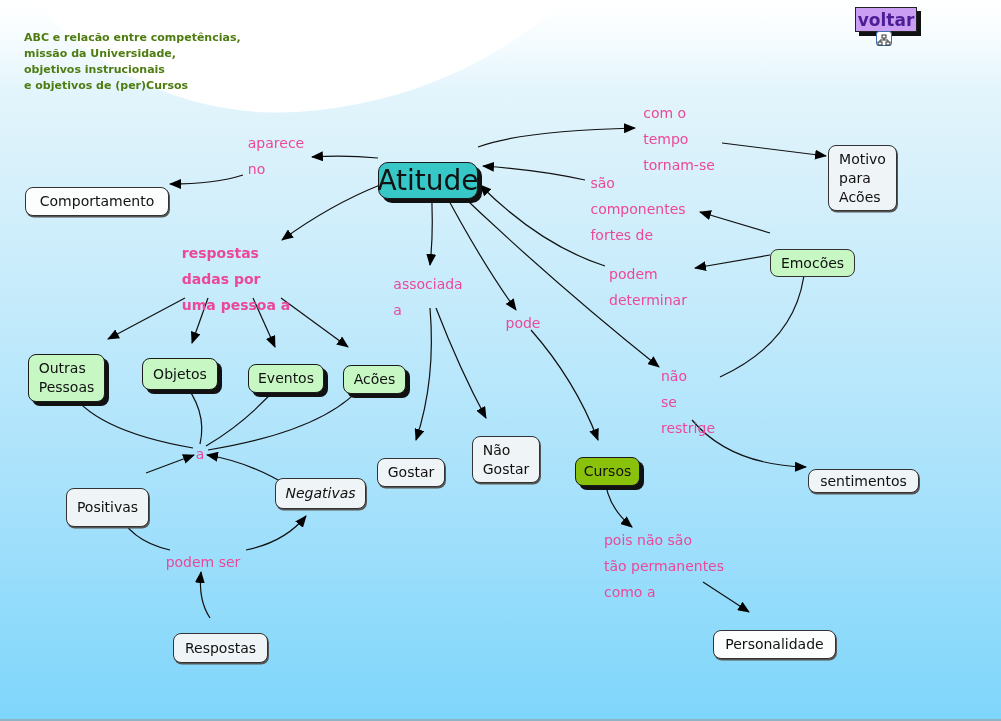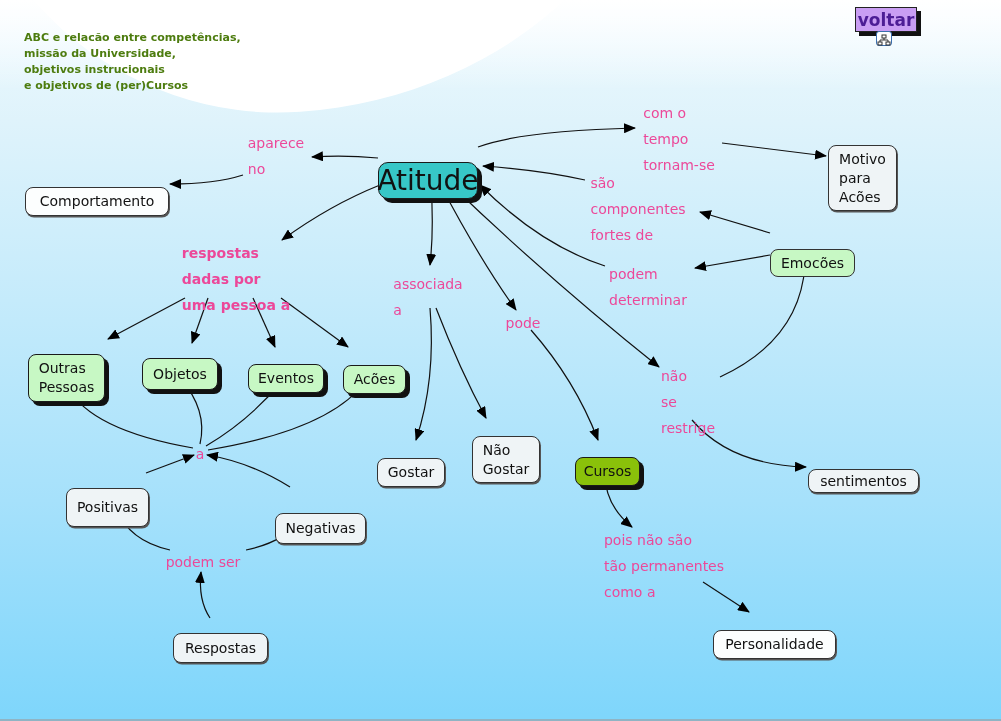--- a/index.html
+++ b/index.html
@@ -135,21 +135,21 @@
 Pessoas</div>
 <div class="node green" style="left:142px;top:342px;width:76px;height:32px;">Objetos</div>
 <div class="node green" style="left:248px;top:348px;width:76px;height:29px;">Eventos</div>
 <div class="node green" style="left:343px;top:349px;width:63px;height:29px;">Acões</div>
 <div class="node grey" style="left:377px;top:442px;width:68px;height:29px;">Gostar</div>
 <div class="node grey" style="left:472px;top:420px;width:68px;height:47px;">Não
 Gostar</div>
 <div class="node lime" style="left:575px;top:441px;width:65px;height:29px;">Cursos</div>
 <div class="node grey" style="left:808px;top:453px;width:111px;height:24px;">sentimentos</div>
 <div class="node grey" style="left:66px;top:472px;width:83px;height:39px;">Positivas</div>
-<div class="node grey" style="left:275px;top:497px;width:91px;height:31px;">Negativas</div>
+<div class="node grey" style="left:275px;top:462px;width:91px;height:31px;font-style:italic;">Negativas</div>
 <div class="node grey" style="left:173px;top:617px;width:95px;height:30px;">Respostas</div>
 <div class="node plain" style="left:713px;top:614px;width:123px;height:29px;">Personalidade</div>
 
 <div class="label" style="left:276px;top:130px;">aparece
 no</div>
 <div class="label" style="left:679px;top:100px;">com o
 tempo
 tornam-se</div>
 <div class="label" style="left:638px;top:170px;">são
 componentes

